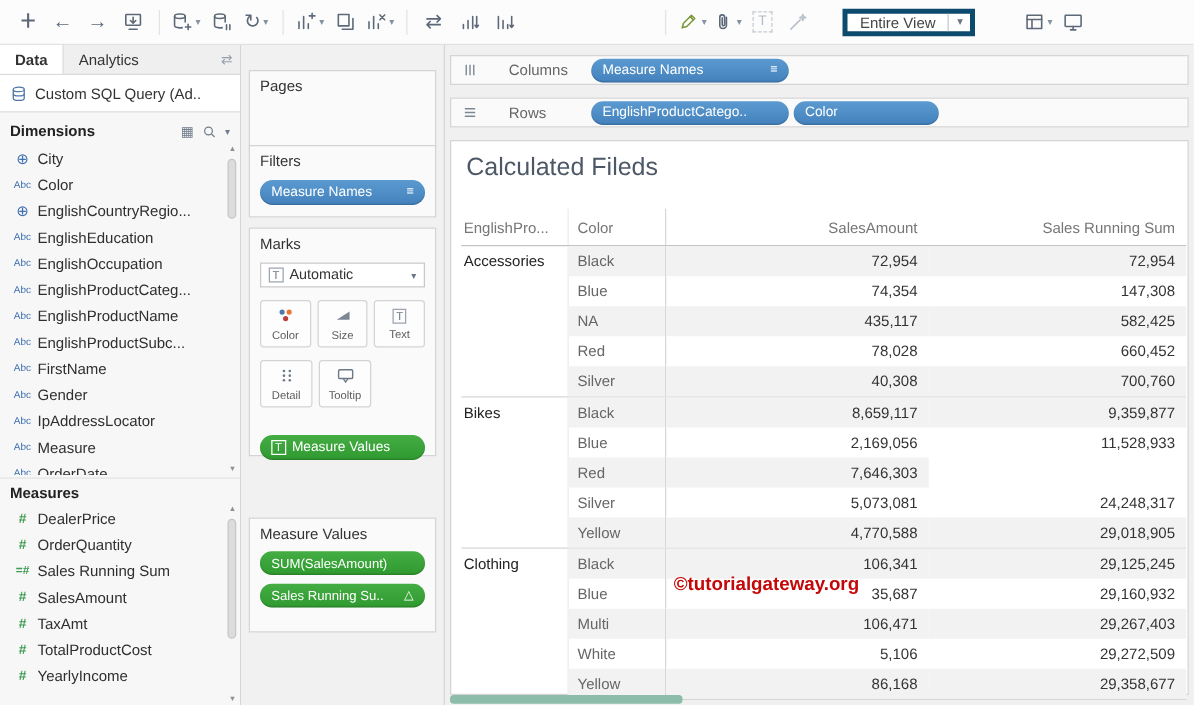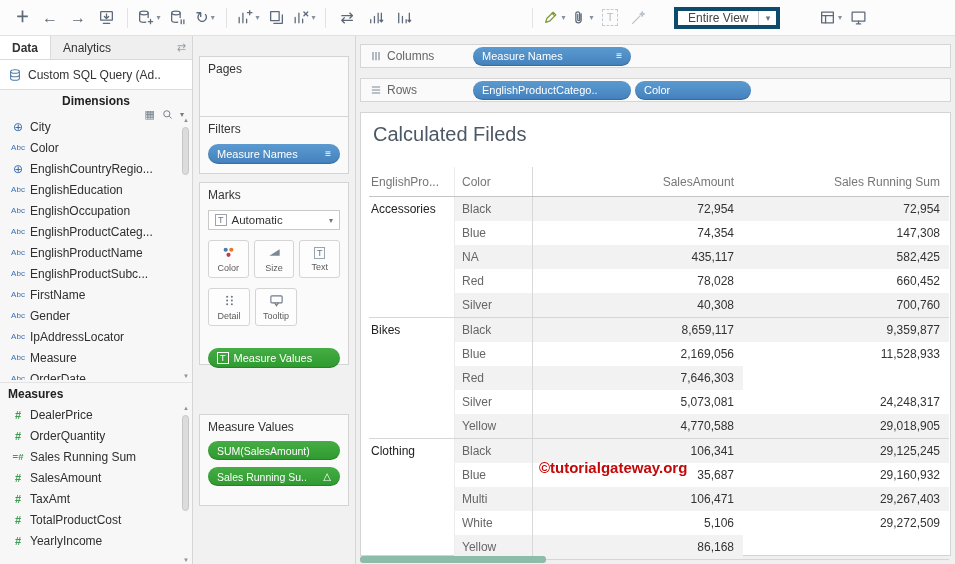--- a/index.html
+++ b/index.html
@@ -23,21 +23,21 @@
 
   
   .sidebar{position:absolute;top:36px;left:0;width:193px;bottom:0;background:#f7f7f7;border-right:1px solid #d5d5d5;}
   .side-tabs{height:24px;display:flex;align-items:stretch;background:#efefef;border-bottom:1px solid #d9d9d9;}
   .stab{display:flex;align-items:center;padding:0 12px;font-size:12px;color:#333;cursor:pointer;}
   .stab.active{background:#fff;font-weight:bold;border-right:1px solid #d9d9d9;}
   .tab-handle{margin-left:auto;display:flex;align-items:center;padding:0 6px;color:#97a1ad;font-size:11px;}
   .datasource{position:absolute;top:24px;left:0;right:0;height:30px;background:#fff;border-bottom:1px solid #dcdcdc;display:flex;align-items:center;gap:6px;padding:12px 8px;}
   .datasource svg{width:14px;height:14px;stroke:#4e7aa5;fill:none;stroke-width:1.2;}
   .pane-header{position:absolute;left:0;right:0;height:22px;display:flex;align-items:center;padding:0 8px;font-weight:bold;color:#222;}
-  .ph-dims{top:58px;flex-direction:column;} .ph-meas{top:346px;border-top:1px solid #e3e3e3;}
+  .ph-dims{top:58px;} .ph-meas{top:346px;border-top:1px solid #e3e3e3;}
   .ph-icons{margin-left:auto;display:flex;align-items:center;gap:7px;color:#707c8a;font-weight:normal;}
   .ph-icons .gi{font-size:11px;} .ph-icons svg{width:11px;height:11px;stroke:#707c8a;fill:none;stroke-width:1.4;}
   .field-list{position:absolute;left:0;right:0;overflow:hidden;}
   .fl-dims{top:80px;height:264px;} .fl-meas{top:368px;bottom:0;}
   .field-item{height:21px;display:flex;align-items:center;padding-left:6px;cursor:pointer;}
   .flabel{font-size:12px;color:#2f2f2f;white-space:nowrap;}
   .fi{width:24px;display:inline-flex;justify-content:center;flex:none;}
   .fi.globe{color:#3c6fb0;font-size:12px;}
   .fi.abc{color:#3c6fb0;font-size:8px;}
   .fi.num{color:#3f9b52;font-size:11px;font-weight:bold;}
@@ -71,21 +71,21 @@
   .mbtn{width:42px;height:38px;border:1px solid #d4d4d4;border-radius:3px;background:#fdfdfd;display:flex;flex-direction:column;align-items:center;justify-content:center;gap:3px;cursor:pointer;}
   .mbtn svg{width:15px;height:15px;stroke:#6d7988;fill:none;stroke-width:1.2;}
   .mbtn .mlabel{font-size:9px;color:#5b5b5b;}
   .card-marks .pill{margin:22px 8px 0 8px;}
   .card-mv .pill{height:19px;font-size:10.5px;margin:7px 8px 0 8px;}
 
   
   .main{position:absolute;top:36px;left:356px;width:599px;bottom:0;background:#f0f0f0;}
   .shelf{position:absolute;left:4px;width:591px;height:24px;background:#fafafa;border:1px solid #d5d5d5;display:flex;align-items:center;}
   .shelf-cols{top:8px;} .shelf-rows{top:42px;}
-  .shelf-label{width:112px;display:flex;align-items:center;gap:5px;padding-left:9px;color:#666;flex:none;}
+  .shelf-label{width:112px;display:flex;align-items:center;gap:25px;padding-left:9px;color:#666;flex:none;}
   .shelf-label svg{width:12px;height:12px;stroke:#7c8795;fill:none;stroke-width:1.5;}
   .shelf .pill{height:19px;margin-right:4px;}
   .pill.w-mn{width:158px;} .pill.w-cat{width:158px;} .pill.w-color{width:116px;}
 
   .sheet{position:absolute;left:4px;top:76px;width:591px;height:444px;background:#fff;border:1px solid #d4d4d4;}
   .sheet-title{position:absolute;left:12px;top:10px;font-size:20px;color:#4d5866;cursor:default;}
   .ttable{position:absolute;left:8px;top:54px;width:580px;}
   .thead,.trow{display:grid;grid-template-columns:86px 78px 210px 206px;}
   .thead{height:30px;border-bottom:1px solid #c4c4c4;}
   .thead .cell{display:flex;align-items:center;font-size:12px;color:#767676;}
@@ -550,20 +550,21 @@
               <div class="trow">
                 <div class="cell c-cat"></div>
                 <div class="cell c-col bc">White</div>
                 <div class="cell c-num bc">5,106</div>
                 <div class="cell c-num bc">29,272,509</div>
               </div>
               <div class="trow band">
                 <div class="cell c-cat"></div>
                 <div class="cell c-col bc">Yellow</div>
                 <div class="cell c-num bc">86,168</div>
+                <div class="cell c-num bc">29,358,677</div>
               </div>
             </div>
           </div>
       </div>
       <div class="watermark">©tutorialgateway.org</div>
     </div>
 
     <div class="hscroll">
       <div class="hthumb"></div>
     </div>

